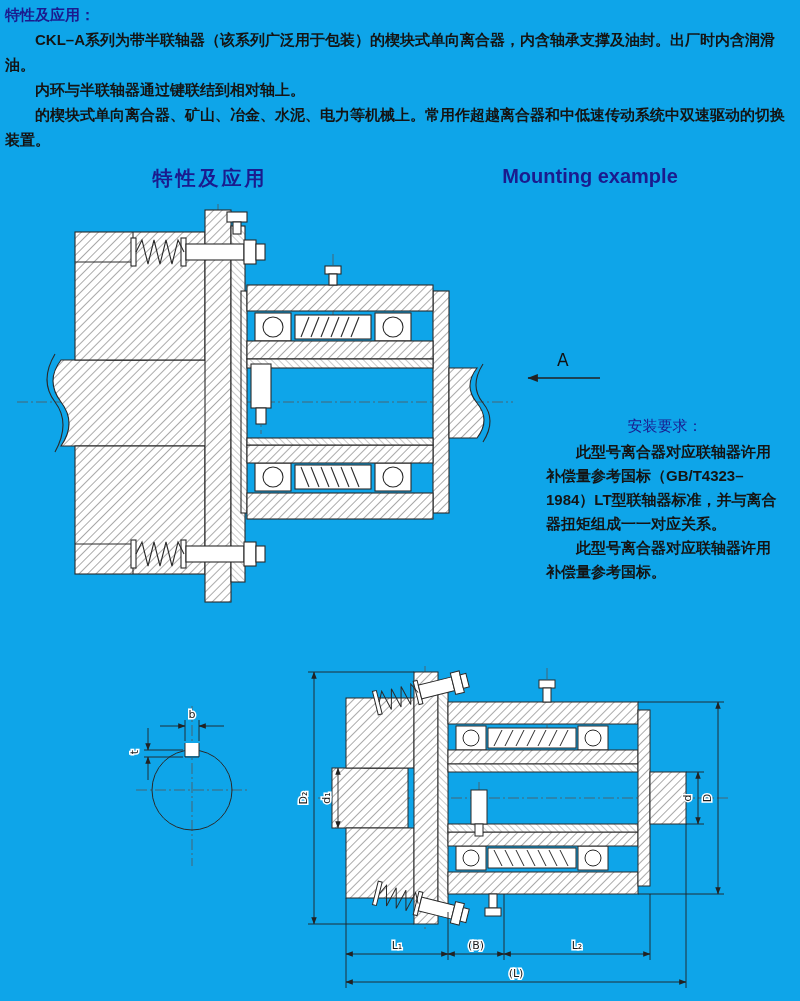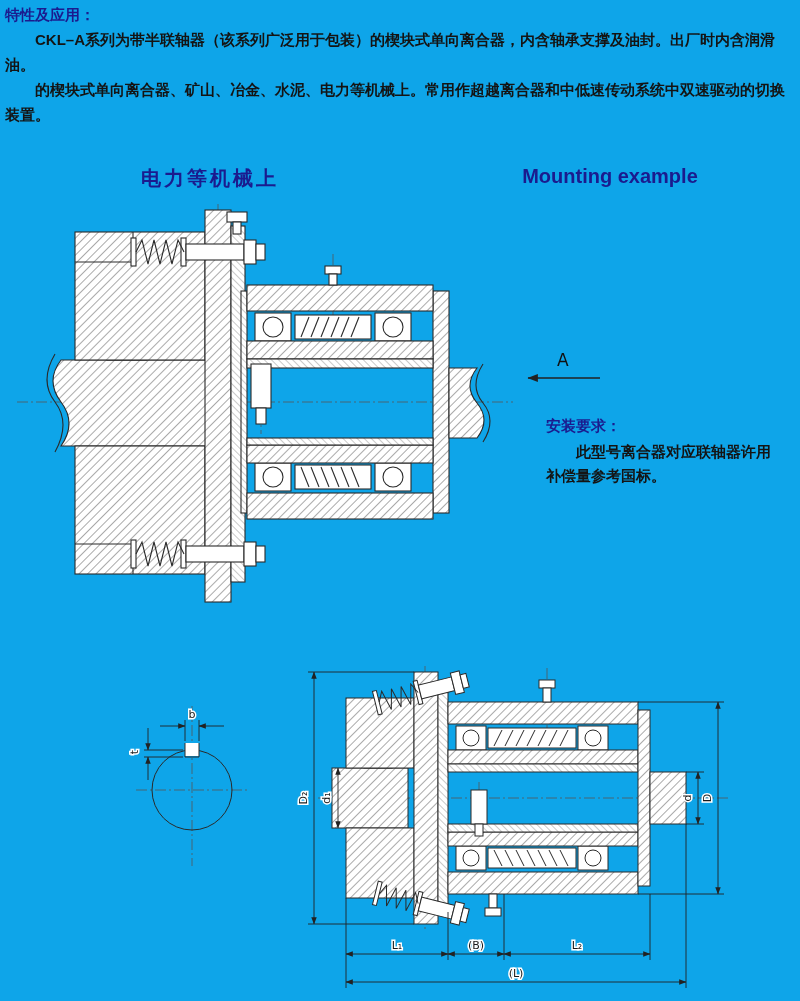--- a/index.html
+++ b/index.html
@@ -12,21 +12,21 @@
   .page { position:relative; width:800px; height:1001px; background:#0ea5e9; }
 
   .intro { left:5px; top:2px; width:790px; font-size:15px; line-height:25px; font-weight:600; }
   .intro .h { color:#1b1b8e; font-weight:700; }
   .intro p { text-indent:2em; }
 
   .fig-title { font-size:20px; font-weight:700; color:#1b1b8e; text-align:center; }
   .fig-title.zh { letter-spacing:3px; }
 
   .req { left:546px; top:414px; width:238px; font-size:15px; line-height:24px; font-weight:600; }
-  .req .h { color:#1b1b8e; font-weight:700; margin-bottom:2px; }
+  .req .h { color:#1b1b8e; font-weight:400; margin-bottom:2px;text-align:center; }
   .req p { text-indent:2em; }
 
   svg { overflow:visible; }
   .cl { stroke:#555; stroke-width:0.8; stroke-dasharray:11 3 2 3; fill:none; }
   .dimline { stroke:#222; stroke-width:0.9; fill:none; }
   .dimt {
     font-family:"DejaVu Sans", sans-serif; font-size:11px;
     fill:#1a1a1a; stroke:#ffffff; stroke-width:3px; paint-order:stroke;
   }
   .alabel { font-family:"DejaVu Sans", sans-serif; font-size:17px; fill:#111; }
@@ -48,25 +48,26 @@
       </pattern>
       <marker id="ah" viewBox="0 0 10 10" refX="9.5" refY="5" markerWidth="8" markerHeight="8" orient="auto-start-reverse">
         <path d="M0,1.2 L10,5 L0,8.8 Z" fill="#222"></path>
       </marker>
     </defs>
   </svg>
 
   <div class="abs intro">
     <div class="h">特性及应用：</div>
     <p>CKL–A系列为带半联轴器（该系列广泛用于包装）的楔块式单向离合器，内含轴承支撑及油封。出厂时内含润滑油。</p>
+    <p>内环与半联轴器通过键联结到相对轴上。</p>
     <p>的楔块式单向离合器、矿山、冶金、水泥、电力等机械上。常用作超越离合器和中低速传动系统中双速驱动的切换装置。</p>
   </div>
 
-  <div class="abs fig-title zh" style="left:110px; top:165px; width:200px;">电力等机械上</div>
-  <div class="abs fig-title" style="left:480px; top:165px; width:260px;">Mounting example</div>
+  <div class="abs fig-title zh" style="left:110px; top:165px; width:200px;">特性及应用</div>
+  <div class="abs fig-title" style="left:460px; top:165px; width:260px;">Mounting example</div>
 
   <svg class="abs" style="left:15px; top:196px;" width="600" height="420" viewBox="0 0 600 420">
     <g stroke="#2a2a2a" stroke-width="1.1" fill="none">
 
       <line class="cl" x1="2" y1="206" x2="498" y2="206"></line>
       <line class="cl" x1="203" y1="8" x2="203" y2="406"></line>
       <line class="cl" x1="318" y1="58" x2="318" y2="125"></line>
       <line class="cl" x1="246" y1="158" x2="246" y2="238"></line>
 
       <g>
@@ -154,20 +155,21 @@
     </g>
 
     <g>
       <line x1="513" y1="182" x2="585" y2="182" stroke="#222" stroke-width="1.3" marker-start="url(#ah)"></line>
       <text class="alabel" x="542" y="170">A</text>
     </g>
   </svg>
 
   <div class="abs req">
     <div class="h">安装要求：</div>
+    <p>此型号离合器对应联轴器许用补偿量参考国标（GB/T4323–1984）LT型联轴器标准，并与离合器扭矩组成一一对应关系。</p>
     <p>此型号离合器对应联轴器许用补偿量参考国标。</p>
   </div>
 
   <svg class="abs" style="left:90px; top:640px;" width="700" height="360" viewBox="0 0 700 360">
     <g stroke="#2a2a2a" stroke-width="1" fill="none">
 
       <g>
         <line class="cl" x1="46" y1="150" x2="158" y2="150"></line>
         <line class="cl" x1="102" y1="66" x2="102" y2="226"></line>
         <circle cx="102" cy="150" r="40"></circle>

